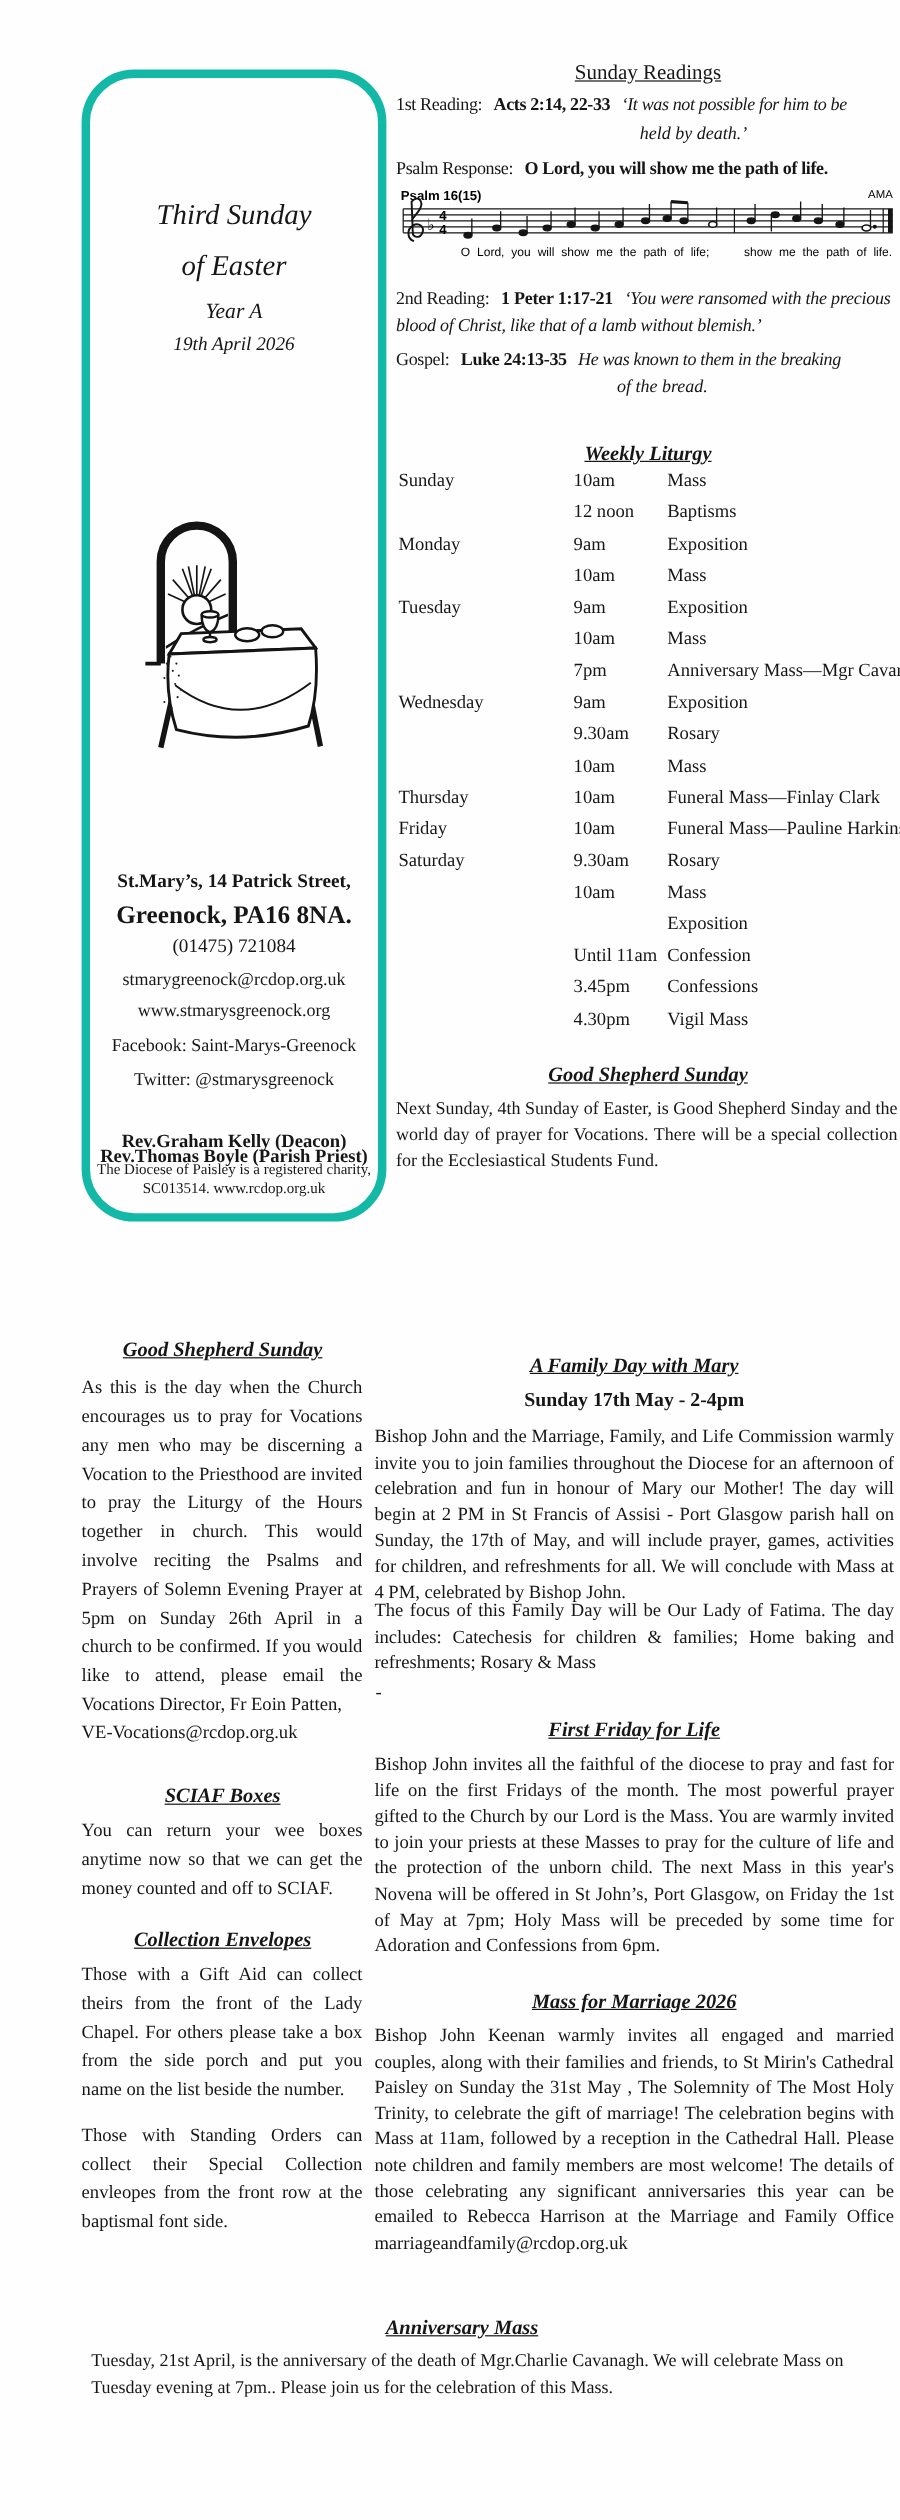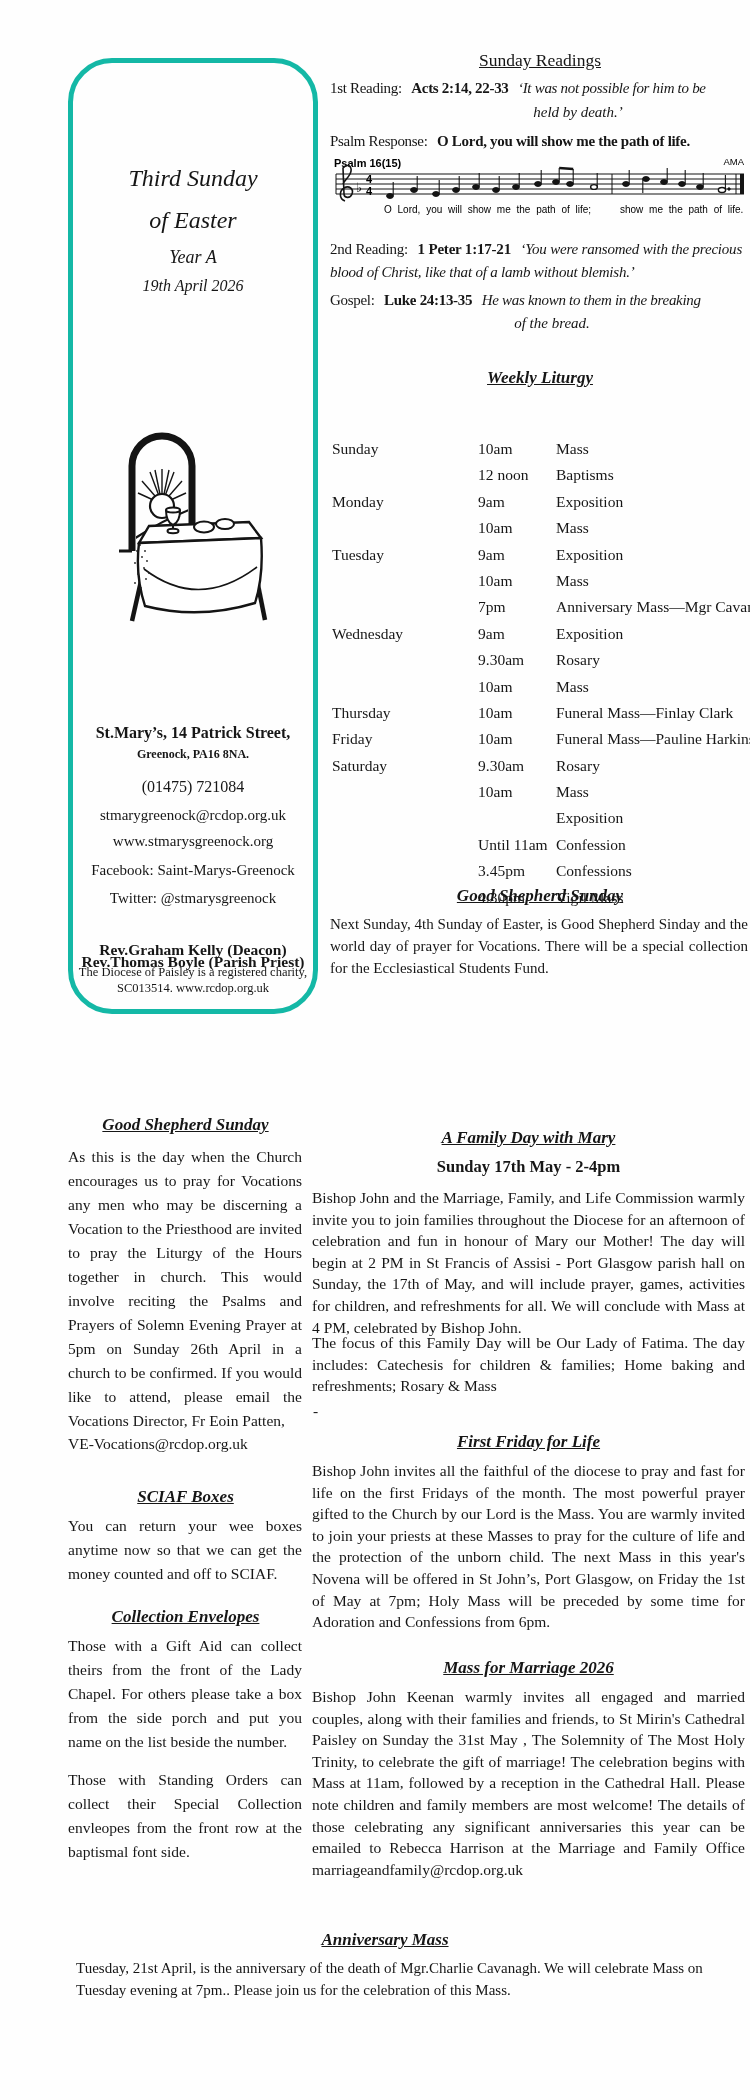--- a/index.html
+++ b/index.html
@@ -7,27 +7,27 @@
           font-family:"Liberation Serif","DejaVu Serif",serif;color:#161616;}
   .abs{position:absolute;}
   .c{text-align:center;}
   .j{text-align:justify;text-justify:inter-word;}
   .b{font-weight:bold;}
   .i{font-style:italic;}
   .head{font-weight:bold;font-style:italic;text-decoration:underline;text-align:center;font-size:17px;}
   .head-plain{font-weight:normal;text-decoration:underline;text-align:center;font-size:17.5px;}
   .seg{margin-right:6px;}
   
-  .masthead{left:68px;top:58px;width:240px;height:946px;border:5px solid #14b8a6;border-radius:44px;}
+  .masthead{left:68px;top:58px;width:240px;height:946px;border:7px solid #14b8a6;border-radius:44px;}
   .mh{position:absolute;left:5px;right:5px;text-align:center;line-height:1.25;}
   
   .rd-line{white-space:nowrap;letter-spacing:-0.3px;font-size:15px;}
   .rd-flow{font-size:15px;letter-spacing:-0.2px;line-height:1.5;}
   
-  .lit{display:grid;grid-template-columns:146px 78px 1fr;grid-auto-rows:26.4px;font-size:15.5px;margin-top:48px;}
+  .lit{display:grid;grid-template-columns:146px 78px 1fr;grid-auto-rows:26.4px;font-size:15.5px;}
   .lit span{white-space:nowrap;}
   
   .colL{font-size:15.5px;line-height:24px;}
   .colR{font-size:15.5px;line-height:21.6px;}
   .note{font-size:15px;line-height:22px;}
   svg text{font-family:"Liberation Sans","DejaVu Sans",sans-serif;}
 </style>
 </head>
 <body>
 
@@ -85,21 +85,21 @@
         <circle cx="16" cy="152" r="0.9"></circle>
           <circle cx="22" cy="157" r="0.9"></circle>
           <circle cx="28" cy="130" r="0.9"></circle>
         <circle cx="21" cy="114" r="0.9"></circle>
           <circle cx="26" cy="120" r="0.9"></circle>
           <circle cx="30" cy="142" r="0.9"></circle>
       </g>
     </svg>
 
     <div class="mh b" style="top:660px;font-size:16px;">St.Mary’s, 14 Patrick Street,</div>
-    <div class="mh b" style="top:684px;font-size:12px;">Greenock, PA16 8NA.</div>
+    <div class="mh b" style="top:684px;font-size:21px;">Greenock, PA16 8NA.</div>
     <div class="mh" style="top:714px;font-size:16px;">(01475) 721084</div>
     <div class="mh" style="top:743px;font-size:15px;">stmarygreenock@rcdop.org.uk</div>
     <div class="mh" style="top:769px;font-size:15px;">www.stmarysgreenock.org</div>
     <div class="mh" style="top:798px;font-size:15px;">Facebook: Saint-Marys-Greenock</div>
     <div class="mh" style="top:826px;font-size:15px;">Twitter: @stmarysgreenock</div>
     <div class="mh b" style="top:889px;font-size:15.5px;">Rev.Thomas Boyle (Parish Priest)</div>
     <div class="mh b" style="top:877px;font-size:15.5px;">Rev.Graham Kelly (Deacon)</div>
     <div class="mh" style="top:902px;font-size:12.5px;">The Diocese of Paisley is a registered charity,</div>
     <div class="mh" style="top:918px;font-size:12.5px;">SC013514.  www.rcdop.org.uk</div>
   </div>

